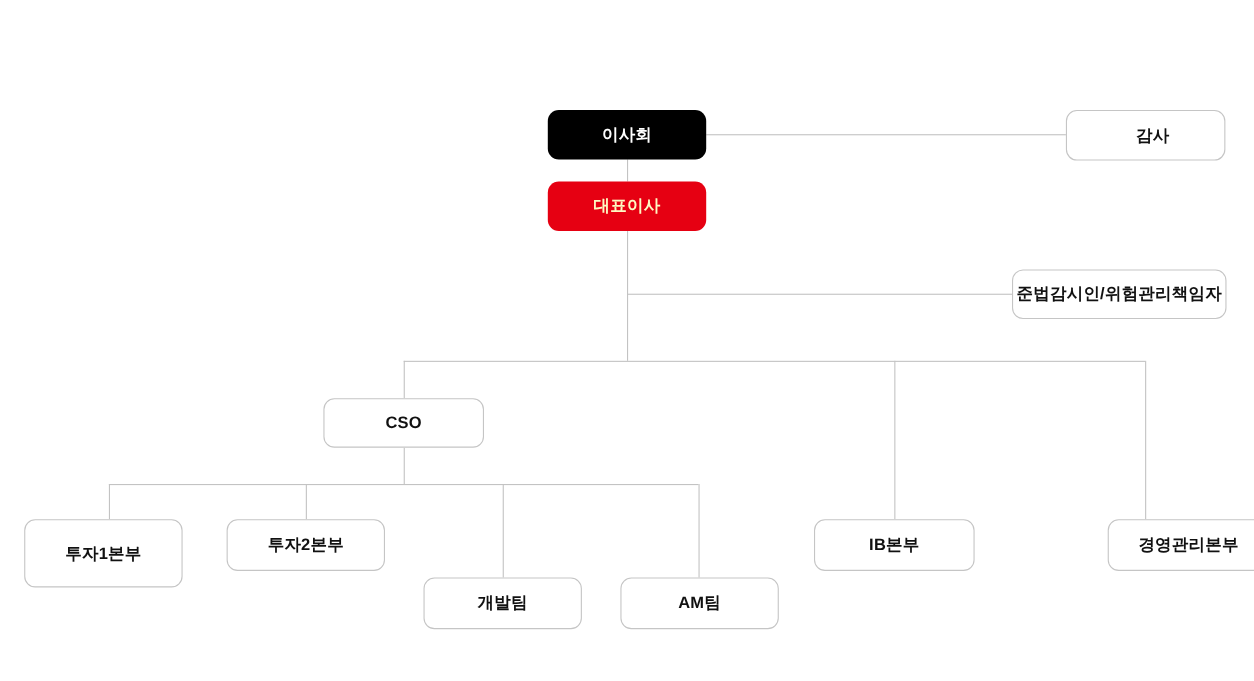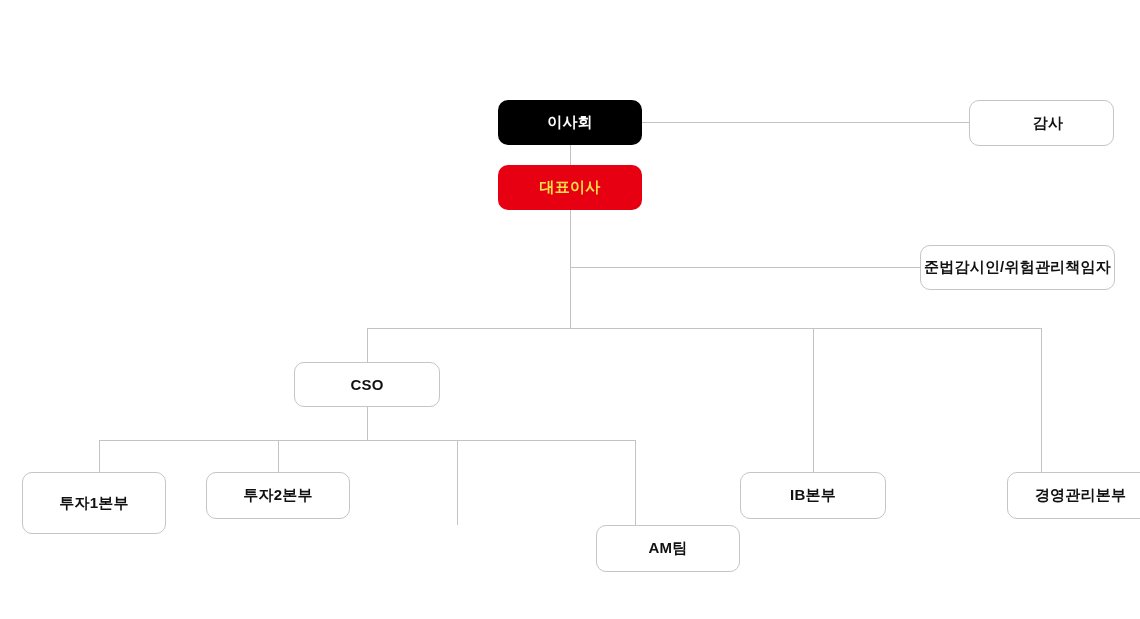--- a/index.html
+++ b/index.html
@@ -31,21 +31,21 @@
     background: #ffffff;
     border: 1px solid var(--box-border, #c5c5c5);
     color: #111111;
   }
   .node.black {
     background: var(--board-bg, #000000);
     color: #ffffff;
   }
   .node.red {
     background: var(--ceo-bg, #e60012);
-    color: #fde047;
+    color: #fef9c3;
   }
   .line {
     position: absolute;
     background: var(--line, #c3c3c3);
     z-index: 1;
   }
   .line.h { height: 1px; }
   .line.v { width: 1px; }
 </style>
 </head>
@@ -89,22 +89,25 @@
   </div>
 
   <div class="node plain" style="left:22px; top:472px; width:144px; height:62px;text-align:center;">
     <span>투자1본부</span>
   </div>
 
   <div class="node plain" style="left:206px; top:472px; width:144px; height:47px;">
     <span>투자2본부</span>
   </div>
 
+  <div class="node plain" style="left:385px; top:525px; width:144px; height:47px;">
+    <span>개발팀</span>
+  </div>
 
-  <div class="node plain" style="left:564px; top:525px; width:144px; height:47px;margin-left:32px;">
+  <div class="node plain" style="left:564px; top:525px; width:144px; height:47px;">
     <span>AM팀</span>
   </div>
 
   <div class="node plain" style="left:740px; top:472px; width:146px; height:47px;text-align:right;">
     <span>IB본부</span>
   </div>
 
   <div class="node plain" style="left:968px; top:472px; width:147px; height:47px;margin-left:39px;">
     <span>경영관리본부</span>
   </div>

